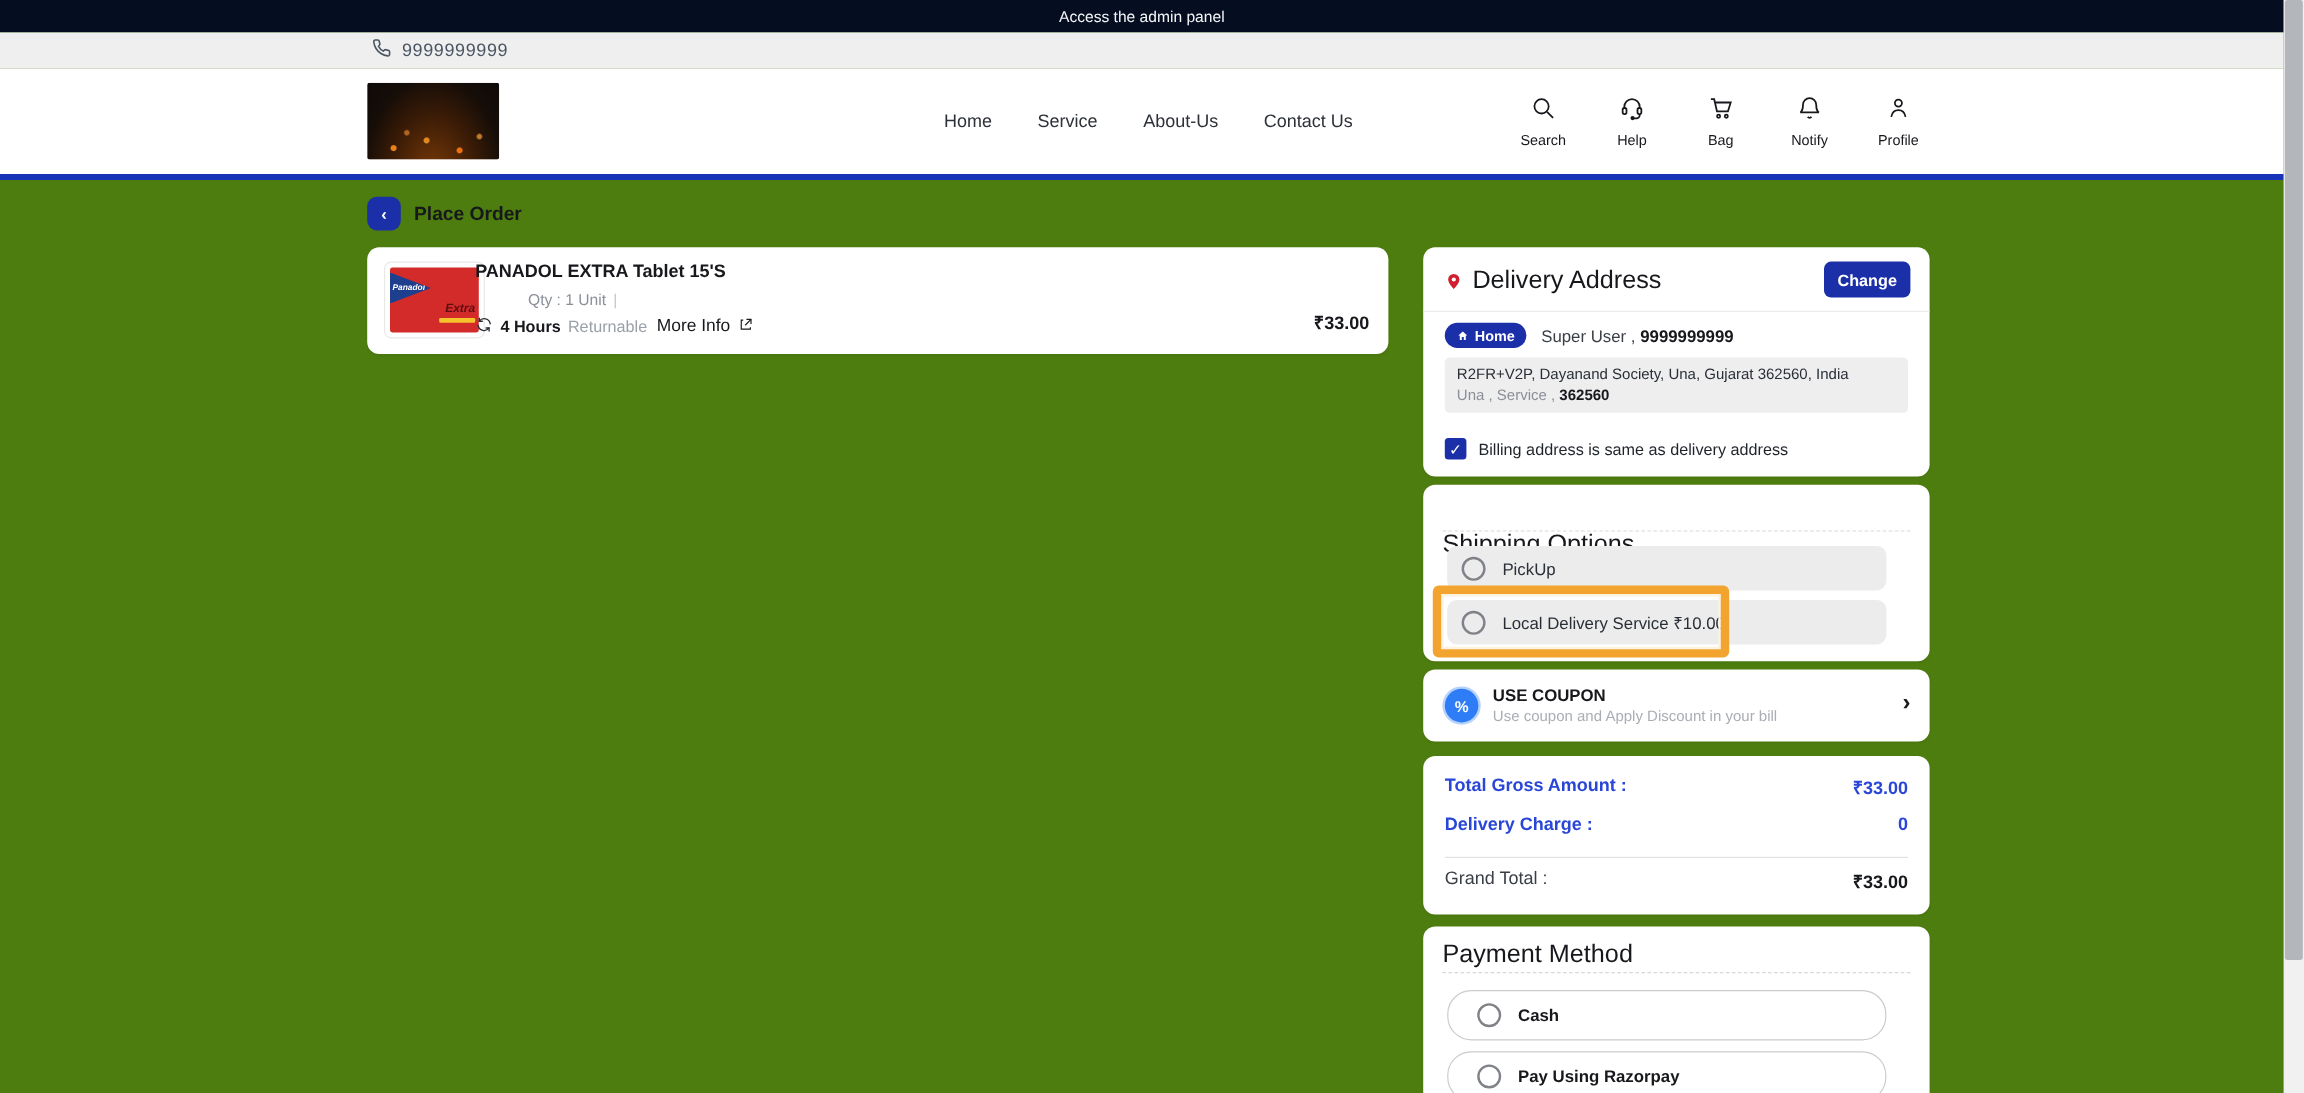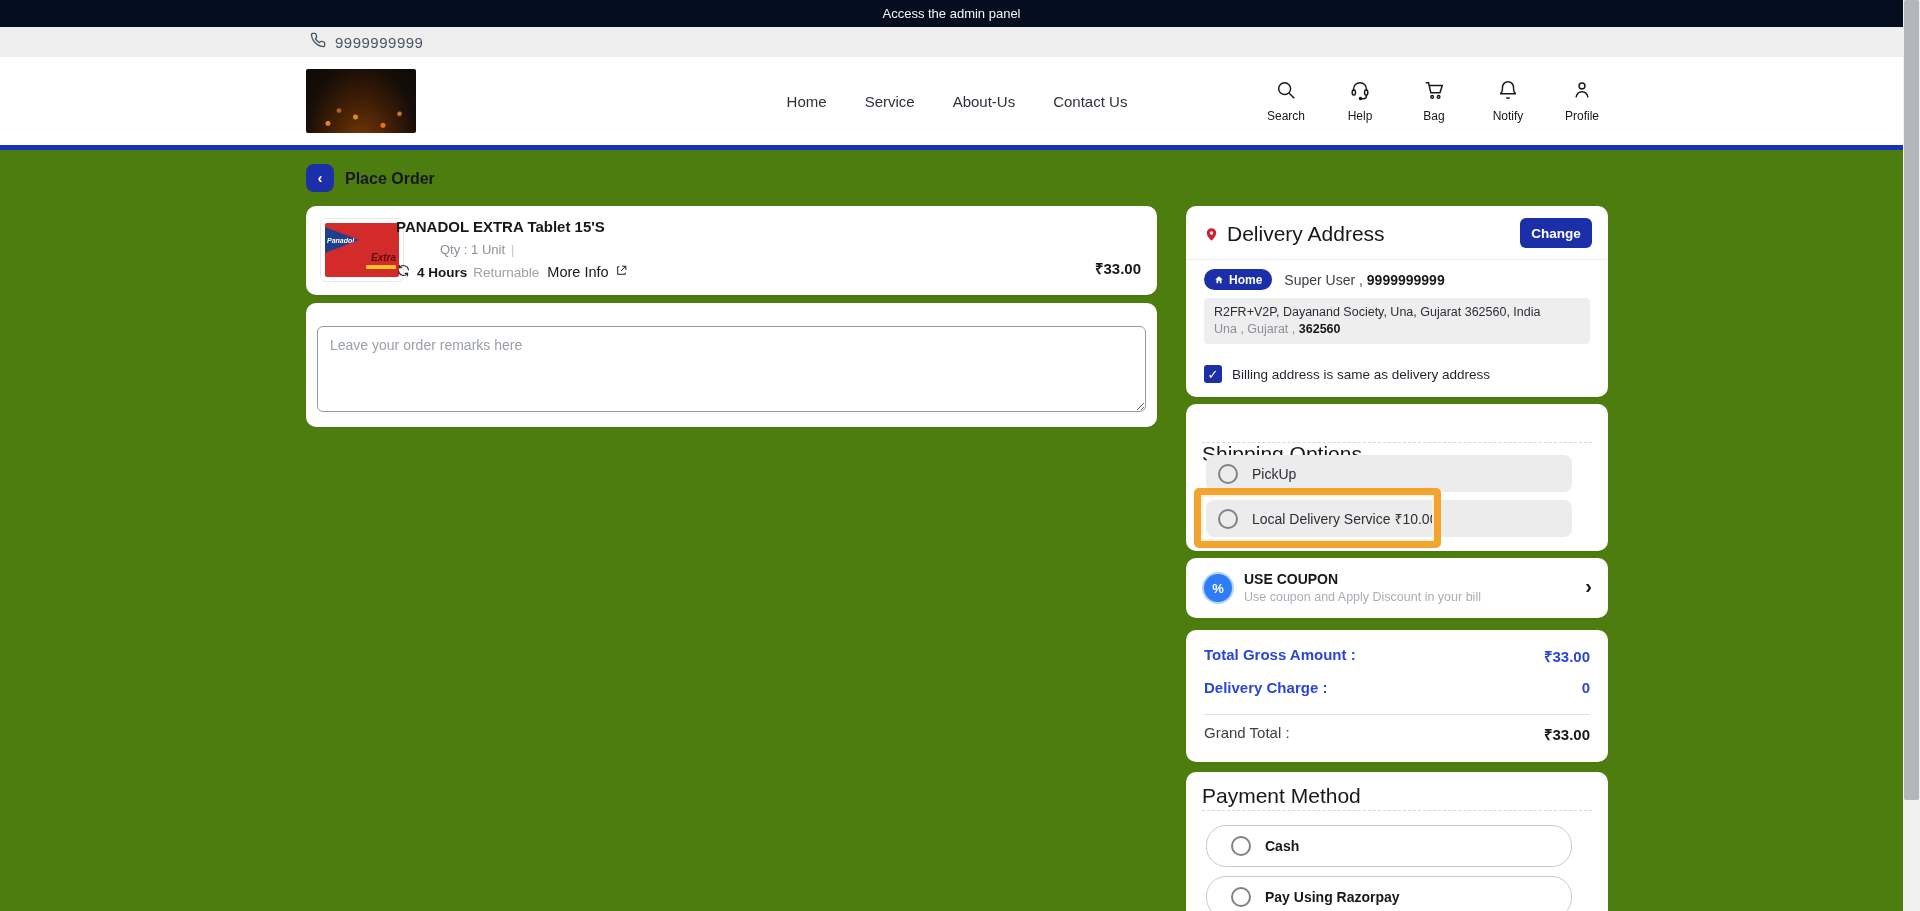--- a/index.html
+++ b/index.html
@@ -241,23 +241,20 @@
       <span class="more">More Info</span>
       <span class="ext"><svg viewBox="0 0 24 24" stroke-width="2">
             <path d="M8 5H5v14h14v-3"></path>
             <path d="M13 4h7v7"></path>
             <path d="M20 4l-9 9"></path>
           </svg></span>
     </div>
     <div class="p-price">₹33.00</div>
   </div>
 
-  <div class="card remarks-card">
-    <textarea placeholder="Leave your order remarks here" style=""></textarea>
-  </div>
 
   <div class="card addr-card">
     <div class="addr-head">
       <span class="pin">
         <svg viewBox="0 0 24 24">
             <path fill="#cf2030" d="M12 2a7.5 7.5 0 0 0-7.5 7.5C4.5 15 12 22 12 22s7.5-7 7.5-12.5A7.5 7.5 0 0 0 12 2z"></path>
             <circle cx="12" cy="9.5" r="2.8" fill="#fff"></circle>
           </svg>
       </span>
       <span class="sec-title">Delivery Address</span>
@@ -271,21 +268,21 @@
           </svg>
         <span>Home</span>
       </span>
       <span class="recipient">
         <span>Super User ,</span> <b>9999999999</b>
       </span>
     </div>
     <div class="addr-box">
       <div class="l1">R2FR+V2P, Dayanand Society, Una, Gujarat 362560, India</div>
       <div class="l2">
-        <span>Una , Gujarat ,</span> <b>362560</b>
+        <span>Una , Service ,</span> <b>362560</b>
       </div>
     </div>
     <div class="bill-row">
       <span class="chk">✓</span>
       <span class="bill-lbl">Billing address is same as delivery address</span>
     </div>
   </div>
 
   <div class="card ship-card">
     <div class="sec-title">Shipping Options</div>

